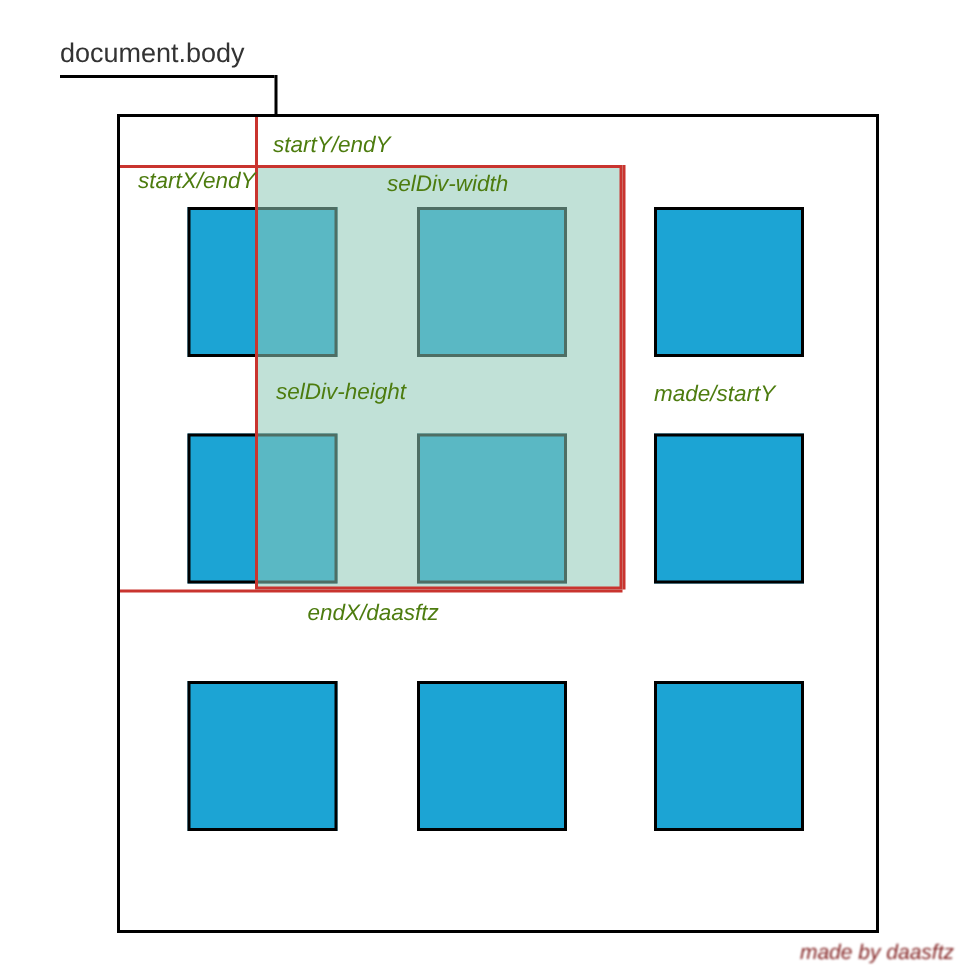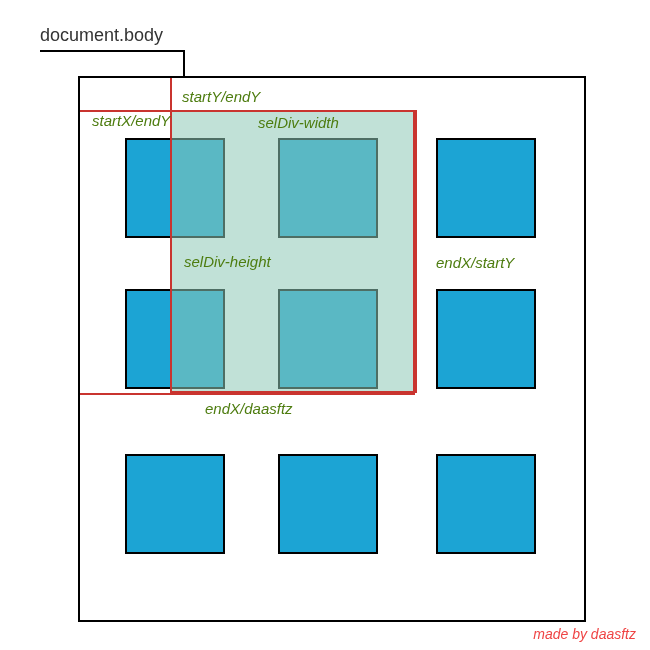--- a/index.html
+++ b/index.html
@@ -30,21 +30,21 @@
   .guide-r-v { position: absolute; left: 335px; top: 32px; width: 2px; height: 283px; background: #c9342f; }
 
   .lbl { position: absolute; font-size: 15px; color: #4d7c0f; white-space: nowrap; font-style: italic; }
   .lbl.startx { left: 12px; top: 34px; }
   .lbl.starty { left: 102px; top: 10px; }
   .lbl.width  { left: 178px; top: 36px; }
   .lbl.height { left: 104px; top: 175px; }
   .lbl.endy   { left: 356px; top: 176px; }
   .lbl.endx   { left: 125px; top: 322px; }
 
-  .credit { position: absolute; right: 14px; bottom: 8px; font-size: 14px; color: #ef4444; font-style: italic; filter: blur(0.6px); }
+  .credit { position: absolute; right: 14px; bottom: 8px; font-size: 14px; color: #7f1d1d; font-style: italic; filter: blur(0.6px); }
 </style>
 </head>
 <body>
 
 <div class="stage">
 
   <div class="title">document.body</div>
   <div class="bracket-h"></div>
   <div class="bracket-v"></div>
 
@@ -84,19 +84,19 @@
     <div class="guide-t-v"></div>
     <div class="guide-b-h"></div>
     <div class="guide-r-v"></div>
 
     <div class="sel"></div>
 
     <div class="lbl startx">startX/endY</div>
     <div class="lbl starty">startY/endY</div>
     <div class="lbl width">selDiv-width</div>
     <div class="lbl height">selDiv-height</div>
-    <div class="lbl endy">endX/startY</div>
+    <div class="lbl endy">made/startY</div>
     <div class="lbl endx">endX/daasftz</div>
 
   </div>
 
   <div class="credit">made by daasftz</div>
 </div>
 
 </body></html>

